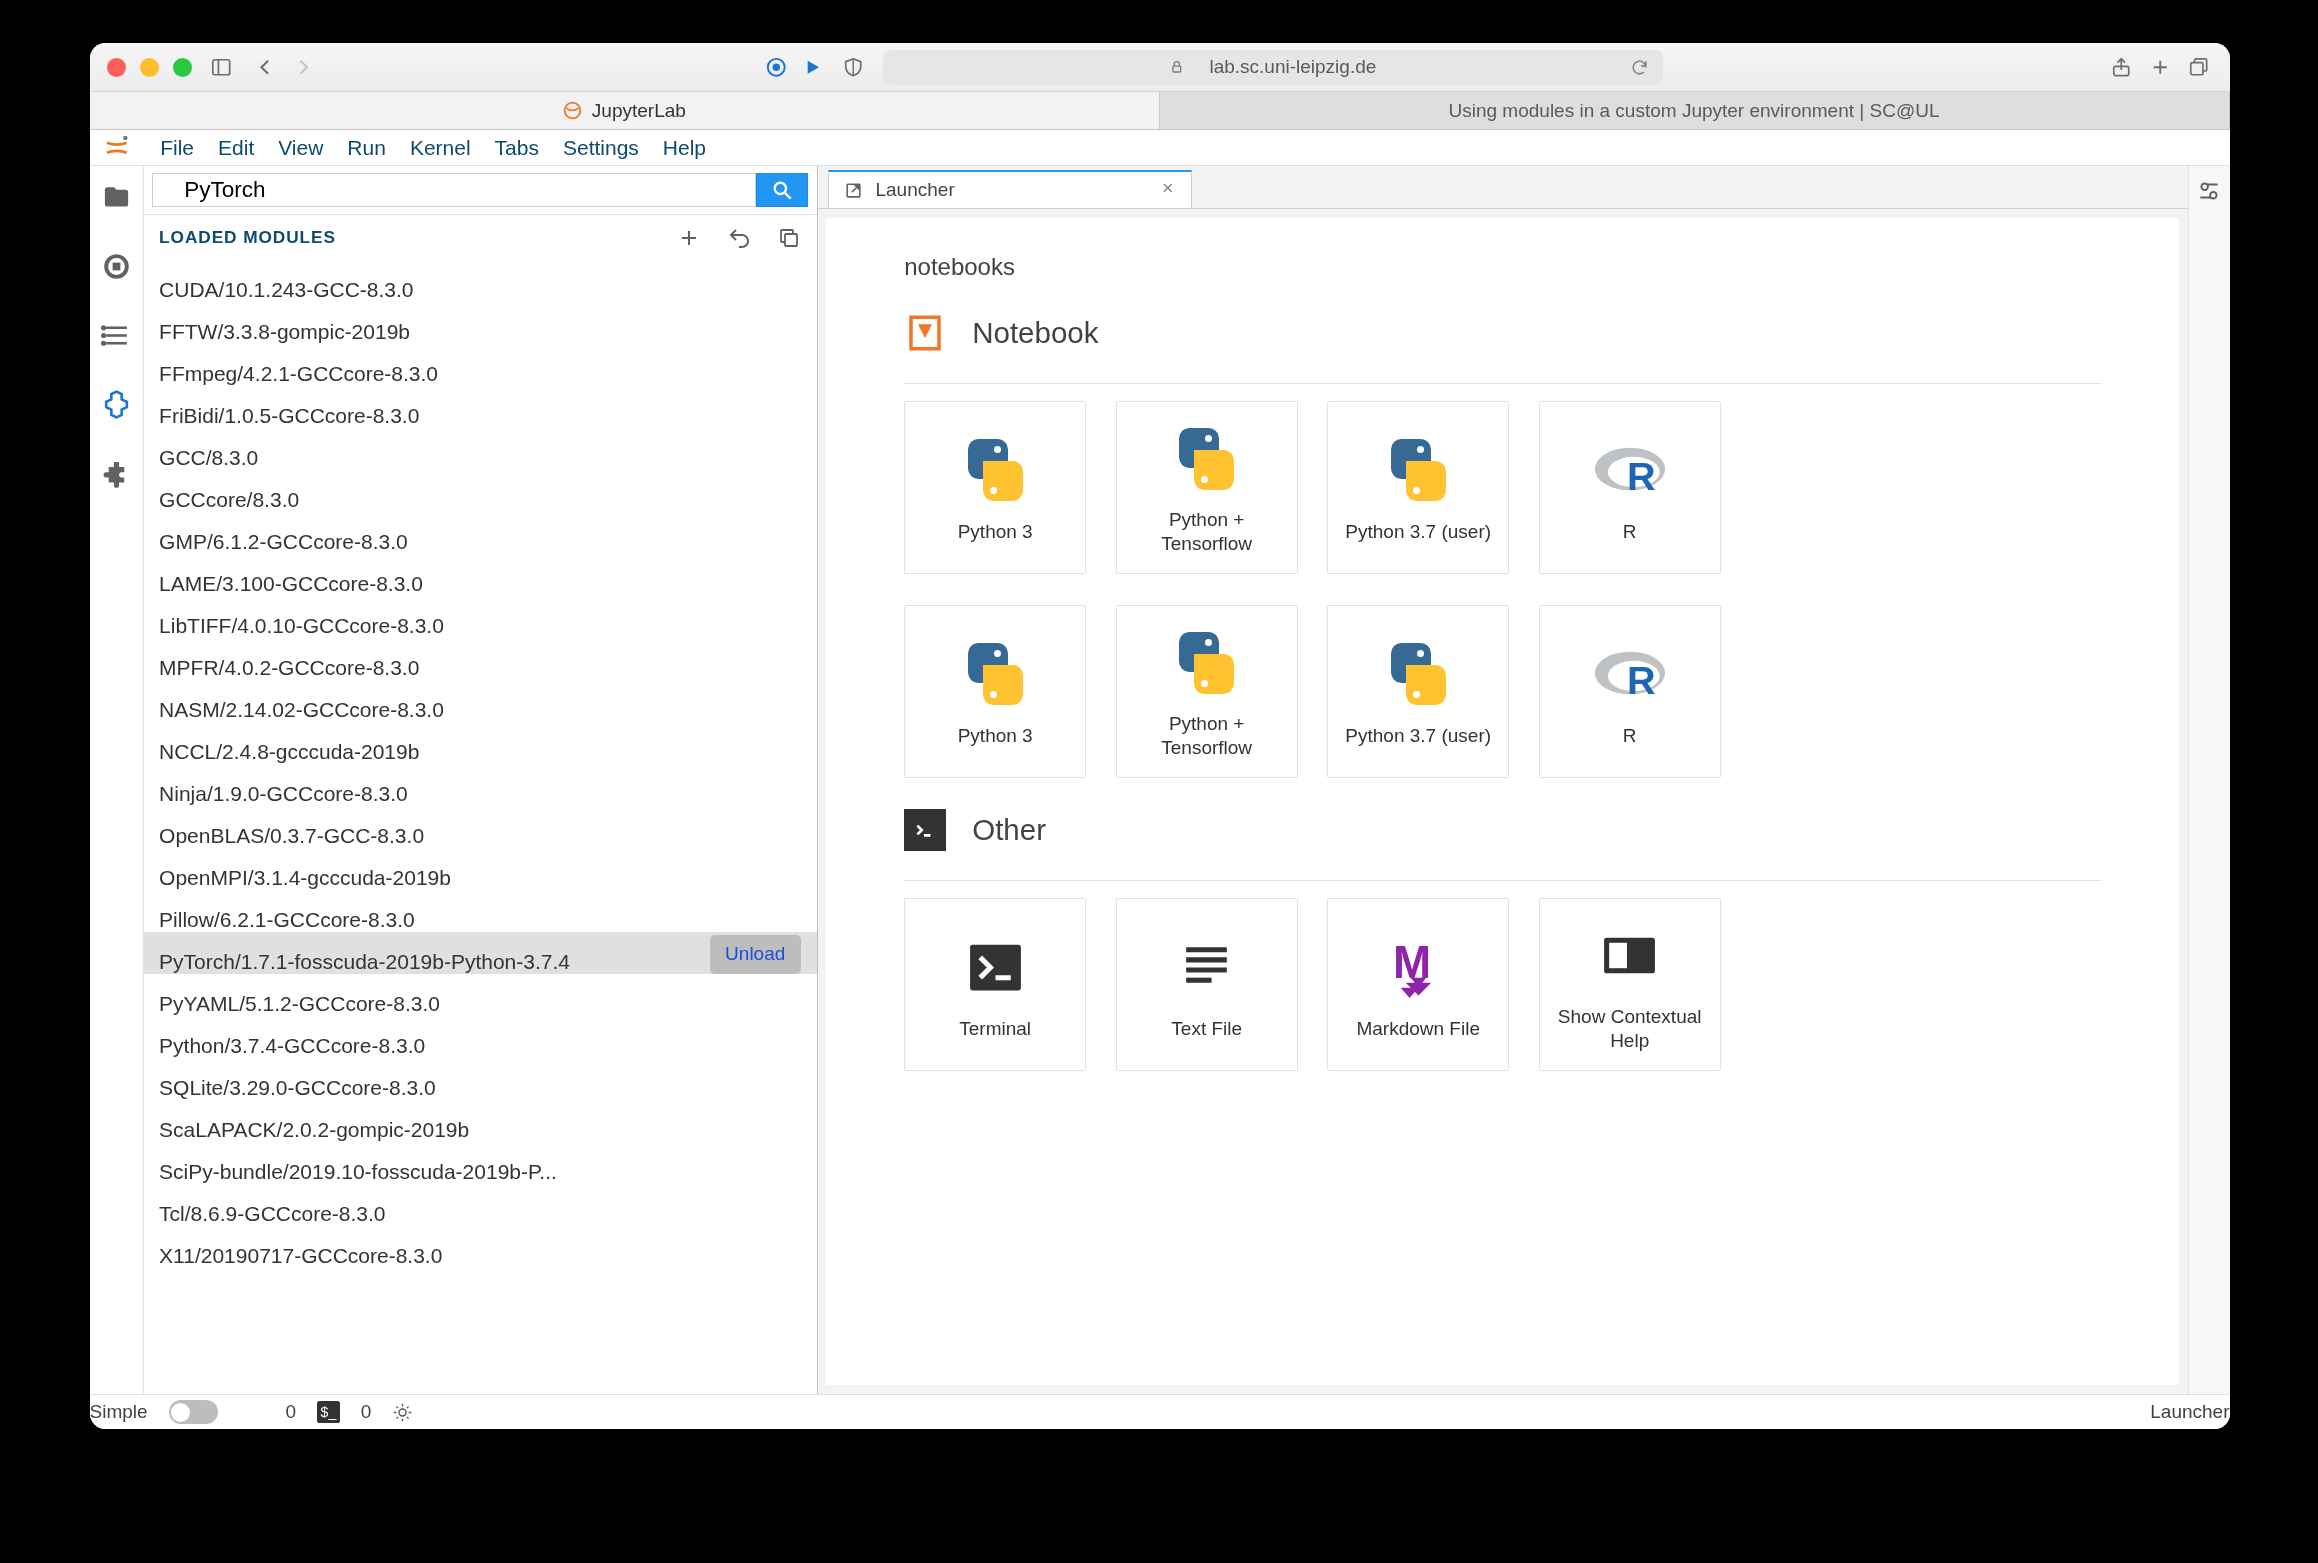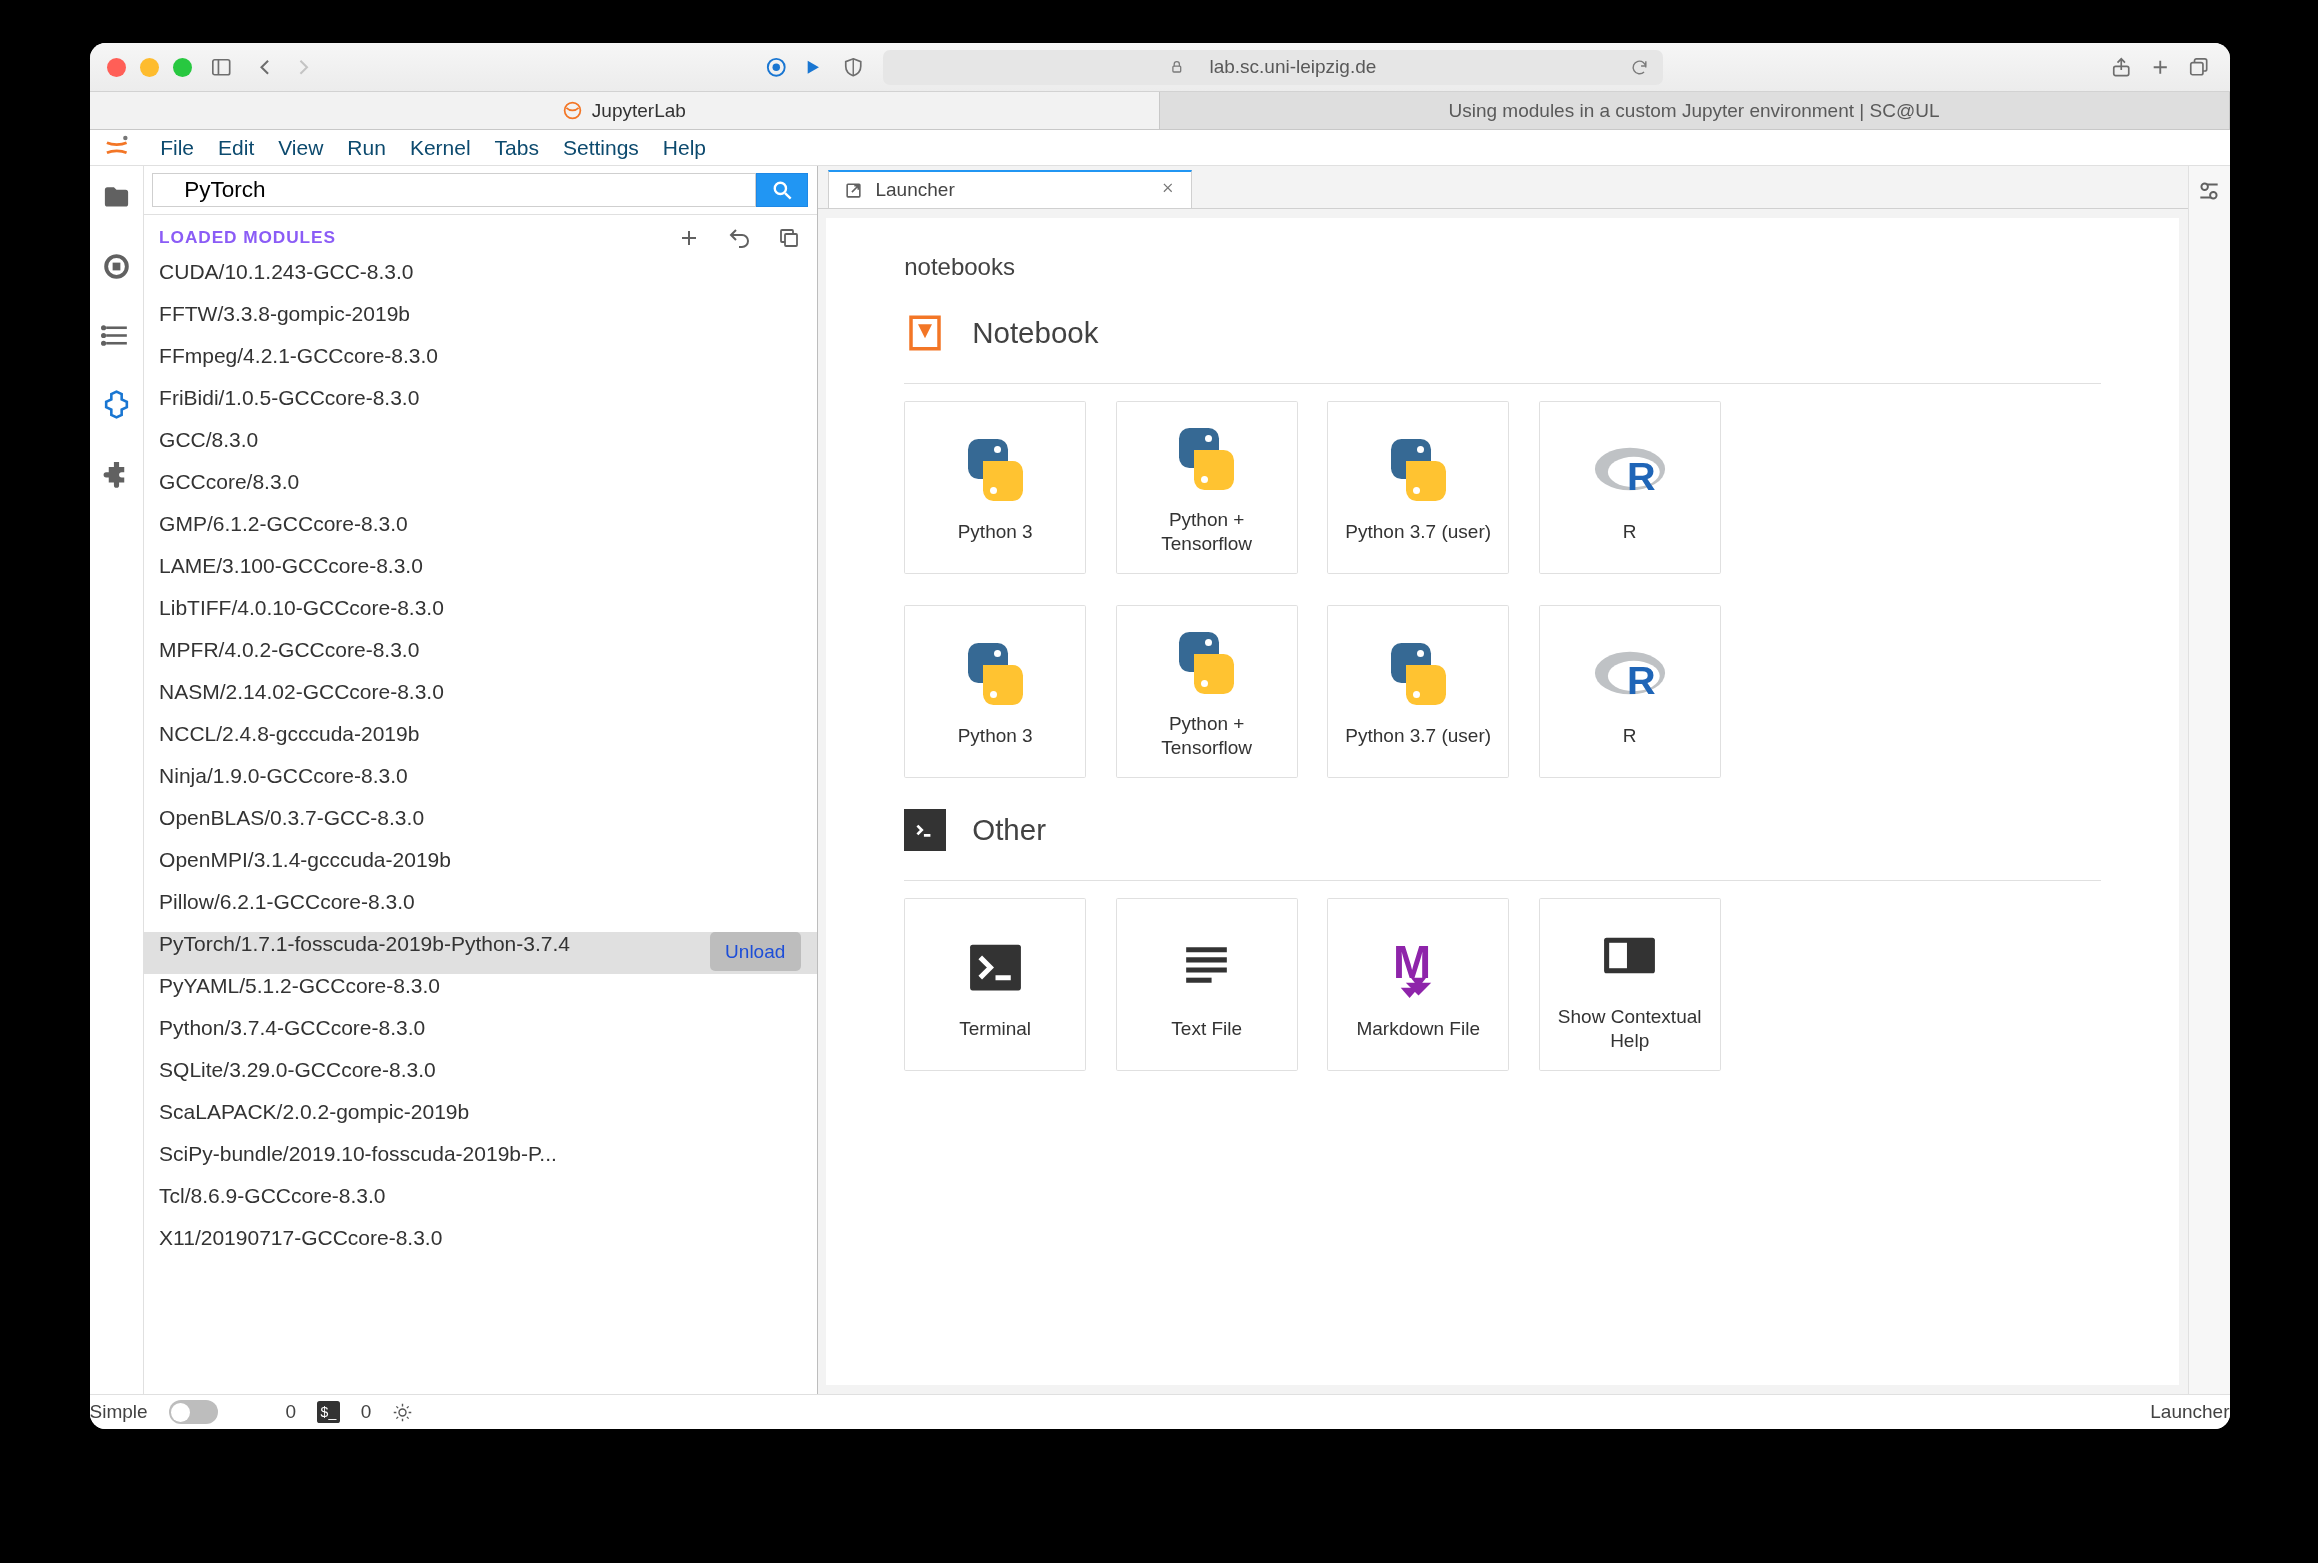--- a/index.html
+++ b/index.html
@@ -35,25 +35,25 @@
 .iconbar{width:54px;background:#fff;border-right:0.9px solid #e0e0e0;display:flex;flex-direction:column;align-items:center;padding-top:15.6px;gap:38px}
 .iconbar .ib{width:31px;height:31px;color:#616161;display:flex;align-items:center;justify-content:center}
 .iconbar .ib svg{width:100%;height:100%}
 .iconbar .ib.active{color:#1976d2}
 
 
 .sidepanel{width:674px;display:flex;flex-direction:column;border-right:0.9px solid #bdbdbd;background:#fff}
 .searchrow{display:flex;height:49px;border-bottom:0.9px solid #e0e0e0;padding:7px 8.7px;gap:0}
 .searchrow input{flex:1;height:100%;border:0.9px solid #cfcfcf;font-size:22.5px;padding:0 31px}
 .searchbtn{width:52px;background:#2196f3;border:0.9px solid #1e88e5;display:flex;align-items:center;justify-content:center;color:#fff}
-.panelhead{display:flex;align-items:center;height:45px;padding:0 15.6px;letter-spacing:0.9px;color:#8b5cf6;font-size:17.3px;font-weight:600}
+.panelhead{display:flex;align-items:center;height:45px;padding:0 15.6px;letter-spacing:0.9px;color:#0c4a6e;font-size:17.3px;font-weight:600}
 .panelhead .phspacer{flex:1}
 .panelhead .phicon{width:24px;height:24px;margin-left:26px;color:#616161}
 .modlist{flex:1;overflow:auto}
-.modrow{display:flex;align-items:flex-start;min-height:42px;padding:0 15.6px;font-size:21px;color:#333}
+.modrow{display:flex;align-items:flex-end;min-height:42px;padding:0 15.6px;font-size:21px;color:#333}
 .modrow.sel{background:#e0e0e0}
 .modrow .mtext{flex:1;white-space:nowrap;overflow:hidden;text-overflow:ellipsis}
 .unloadbtn{background:#bdbdbd;color:#1d4ed8;padding:8.7px 15.6px;border-radius:5px;font-size:19px}
 
 
 .dock{flex:1;background:#f3f3f3;display:flex;flex-direction:column;min-width:0}
 .dtabbar{height:43px;display:flex;align-items:flex-end;padding-left:10.4px;border-bottom:0.9px solid #d0d0d0}
 .dtab{height:38px;background:#fff;border:0.9px solid #d0d0d0;border-bottom:none;border-top:2.6px solid #2196f3;display:flex;align-items:center;gap:12px;padding:0 15.6px;font-size:19px;color:#444;width:364px}
 .dtab .dtclose{margin-left:auto;color:#777}
 .launcher{flex:1;background:#fff;margin:8.7px;overflow:auto;padding:35px 78px}

